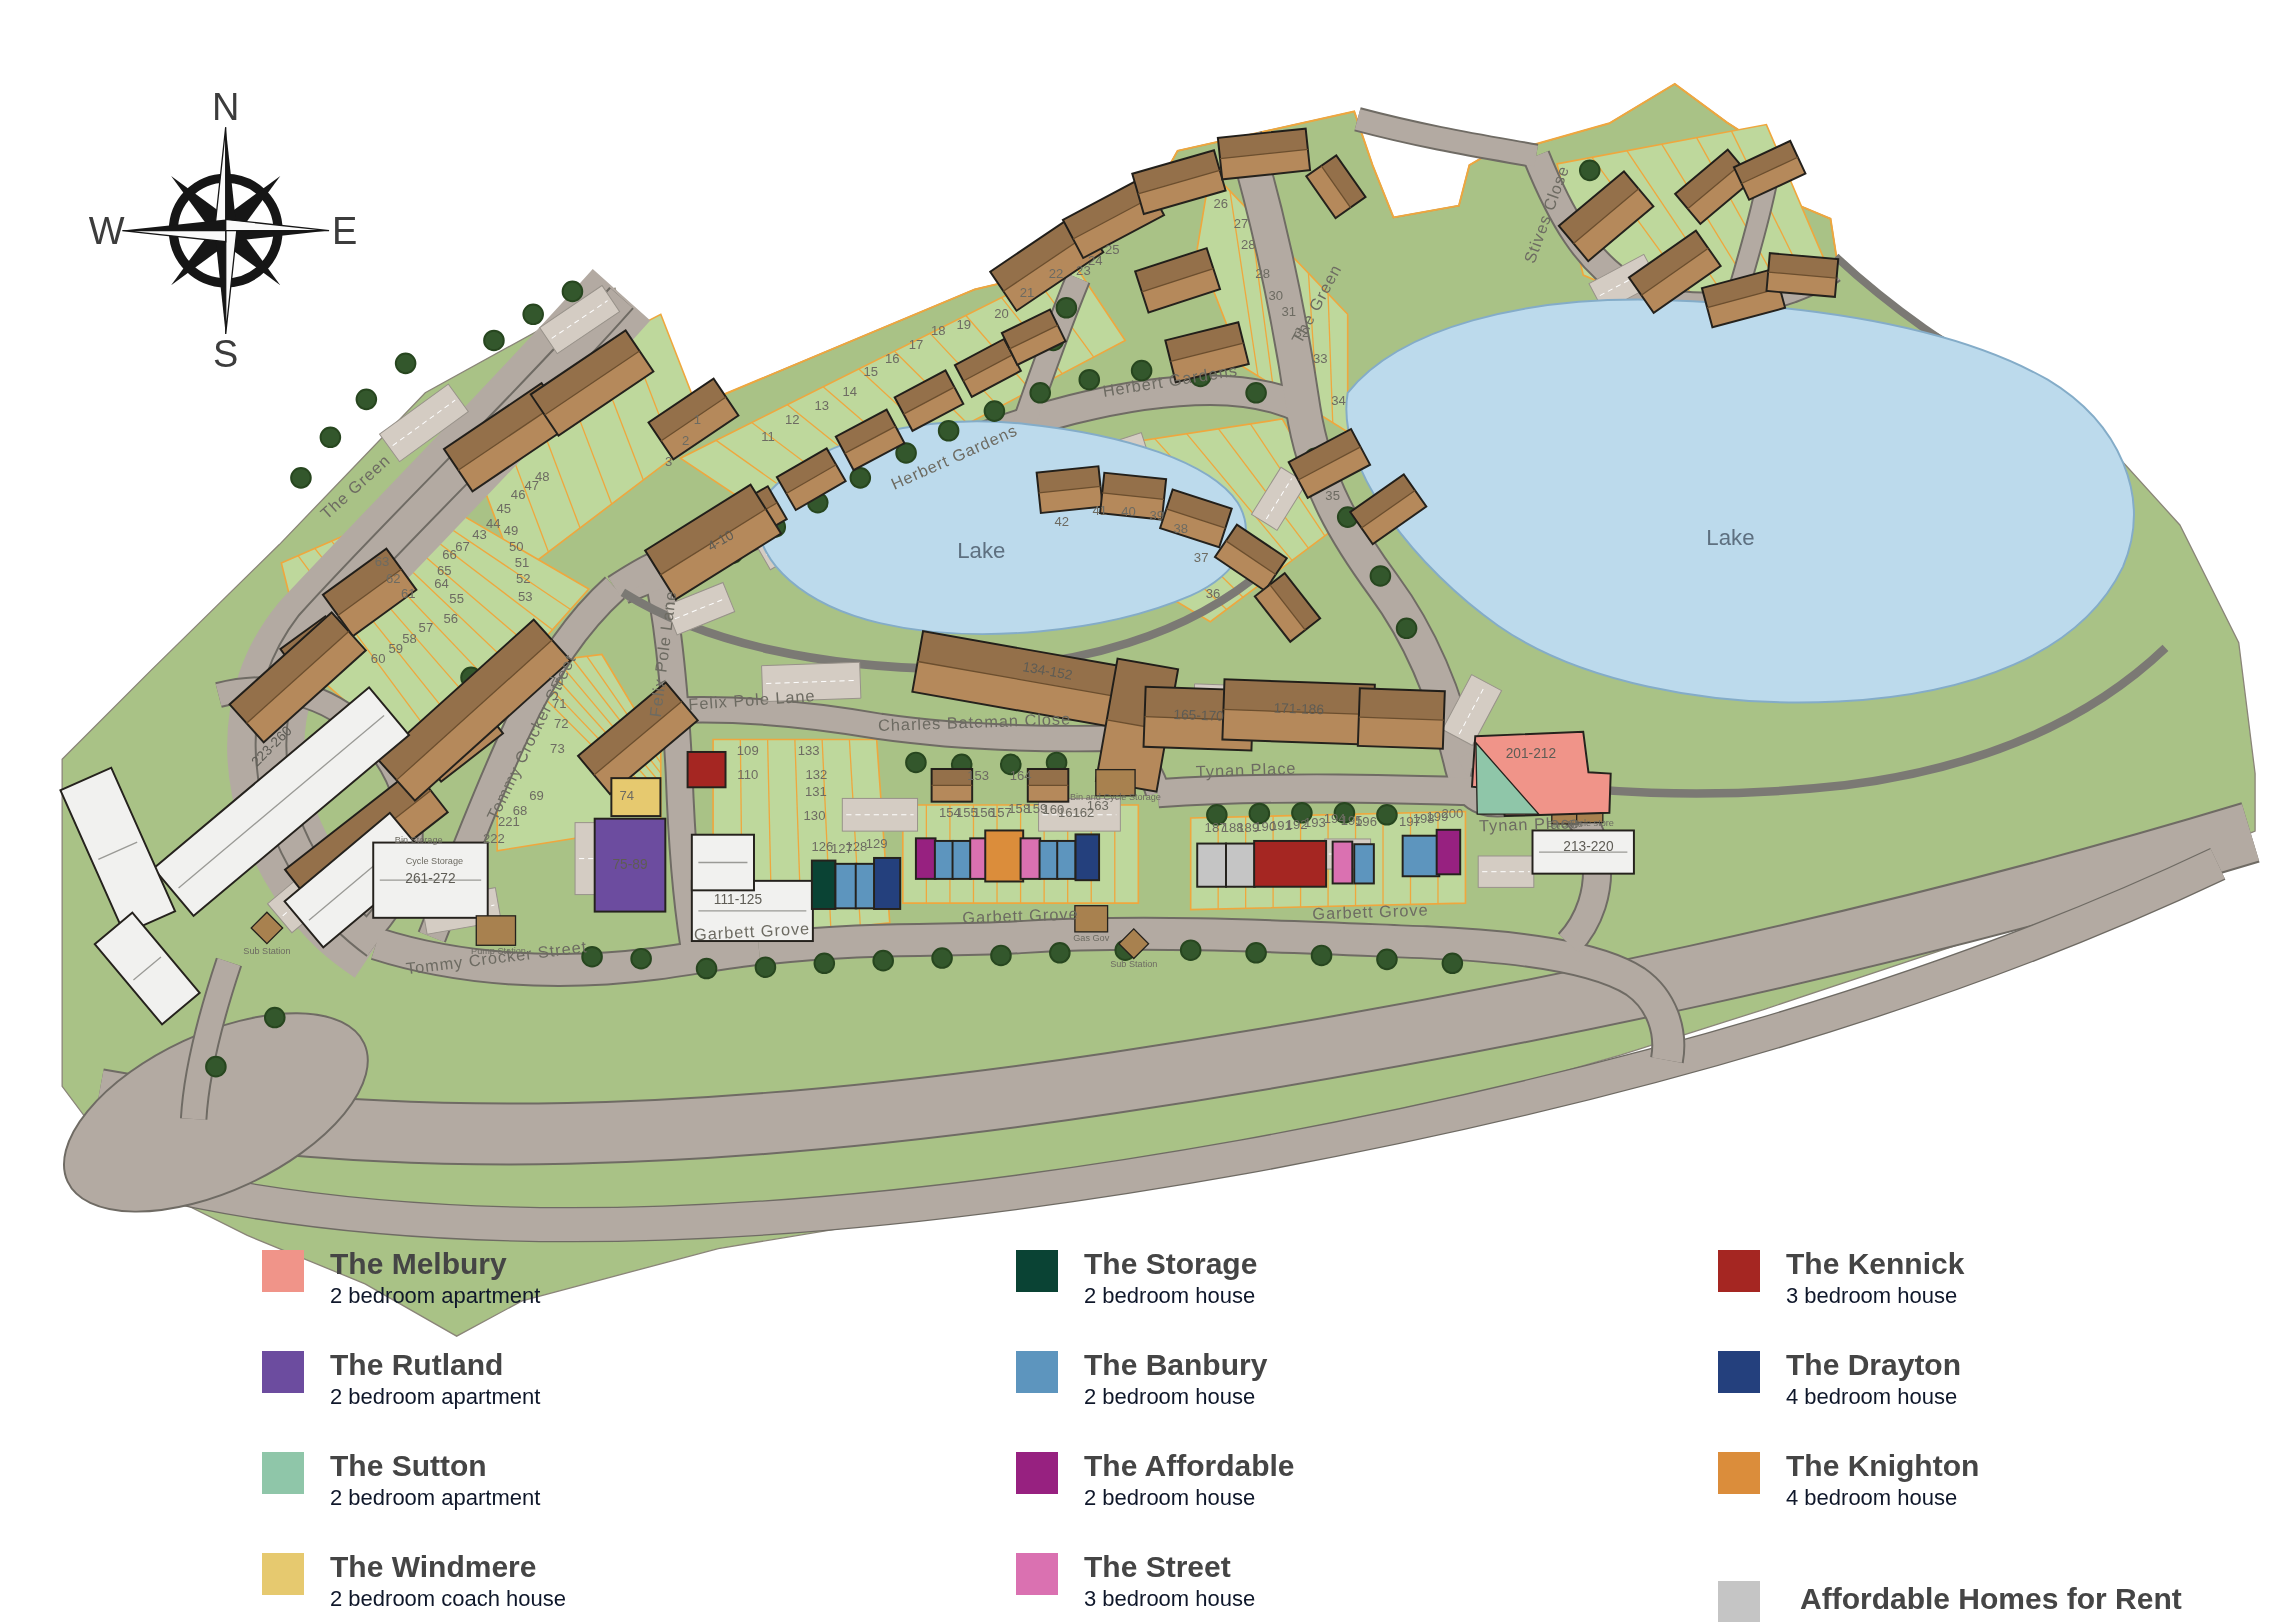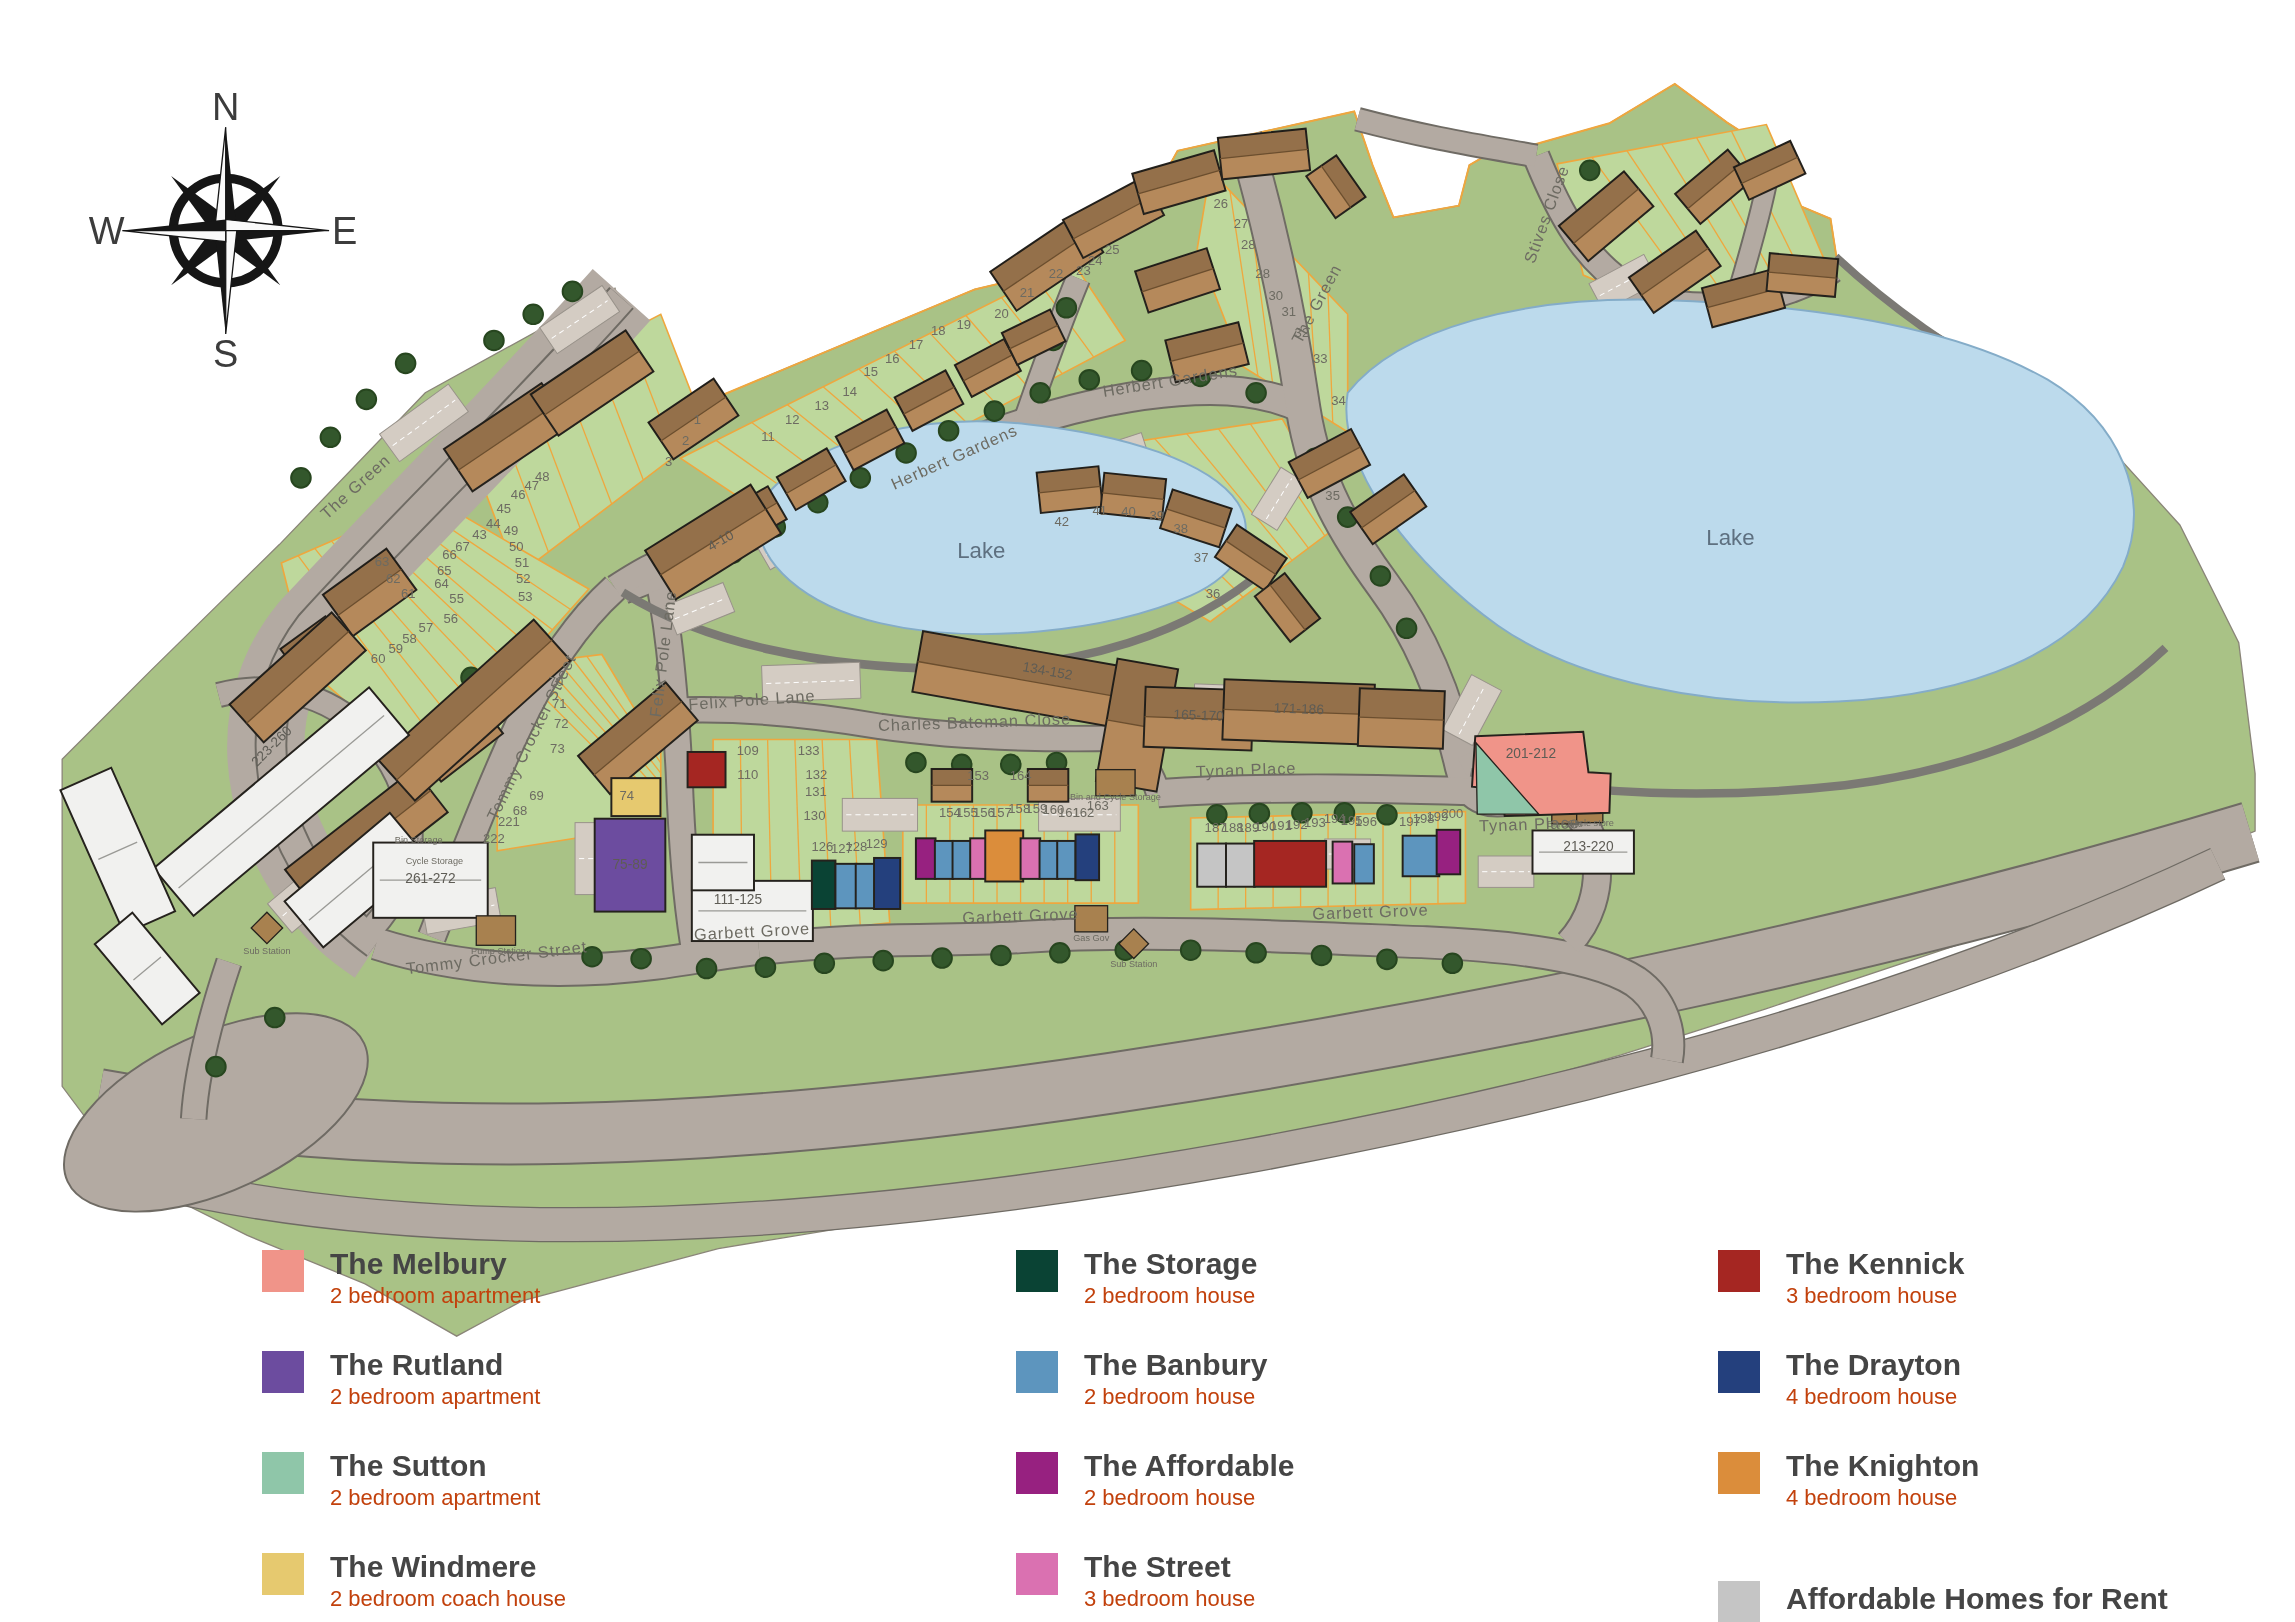--- a/index.html
+++ b/index.html
@@ -4,23 +4,23 @@
 <style>
   html,body{margin:0;padding:0;background:#ffffff;}
   .page{position:relative;width:2295px;height:1623px;background:#fff;overflow:hidden;
         font-family:"Liberation Sans",sans-serif;}
   #map{position:absolute;left:0;top:0;}
   .legend{position:absolute;left:0;top:5px;width:2295px;height:1623px;pointer-events:none;}
   .legend-col{position:absolute;top:1242px;}
   .li{display:flex;align-items:flex-start;height:101px;}
   .sw{width:42px;height:42px;flex:0 0 42px;margin-right:26px;margin-top:2.6px;}
   .ln{font-size:30px;font-weight:bold;color:#454545;line-height:1.12;}
-  .ld{font-size:22px;color:#c2410c;margin-top:2.6px;}
+  .ld{font-size:22px;color:#0f172a;margin-top:2.6px;}
   .li.single{align-items:center;}
-  .li.single .ln{margin-top:-3.9px;}
+  .li.single .ln{margin-top:-3.9px;margin-left:14px;}
   text{font-family:"Liberation Sans",sans-serif;}
   .street-t{fill:#6d6b62;font-size:25px;letter-spacing:1.5px;}
   .plot-t{fill:#6d6b62;font-size:20px;}
   .range-t{fill:#5e5c55;font-size:21px;}
   .amen-t{fill:#6d6b62;font-size:14px;}
   .lake-t{fill:#5e7080;font-size:34px;}
   .compass-t{fill:#3c3c3c;font-size:58px;}
 </style>
 </head>
 <body>

